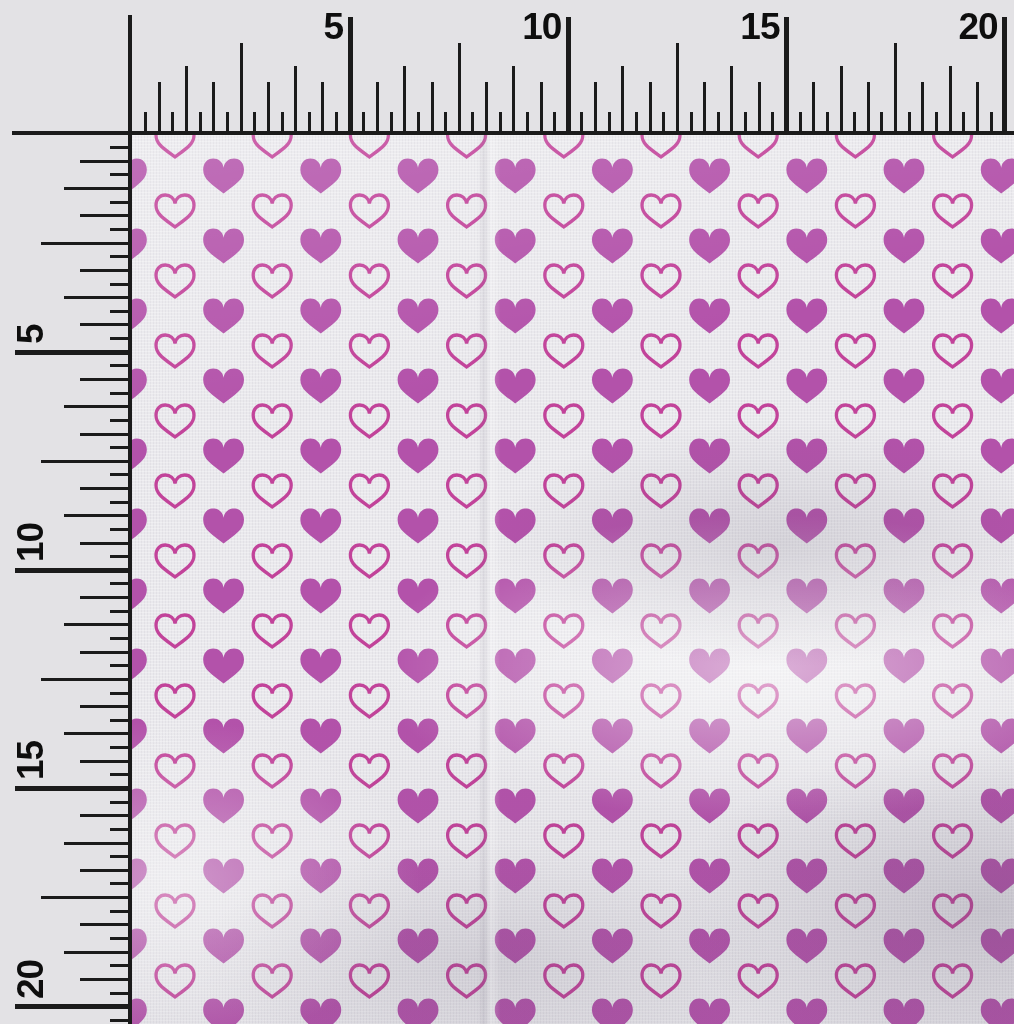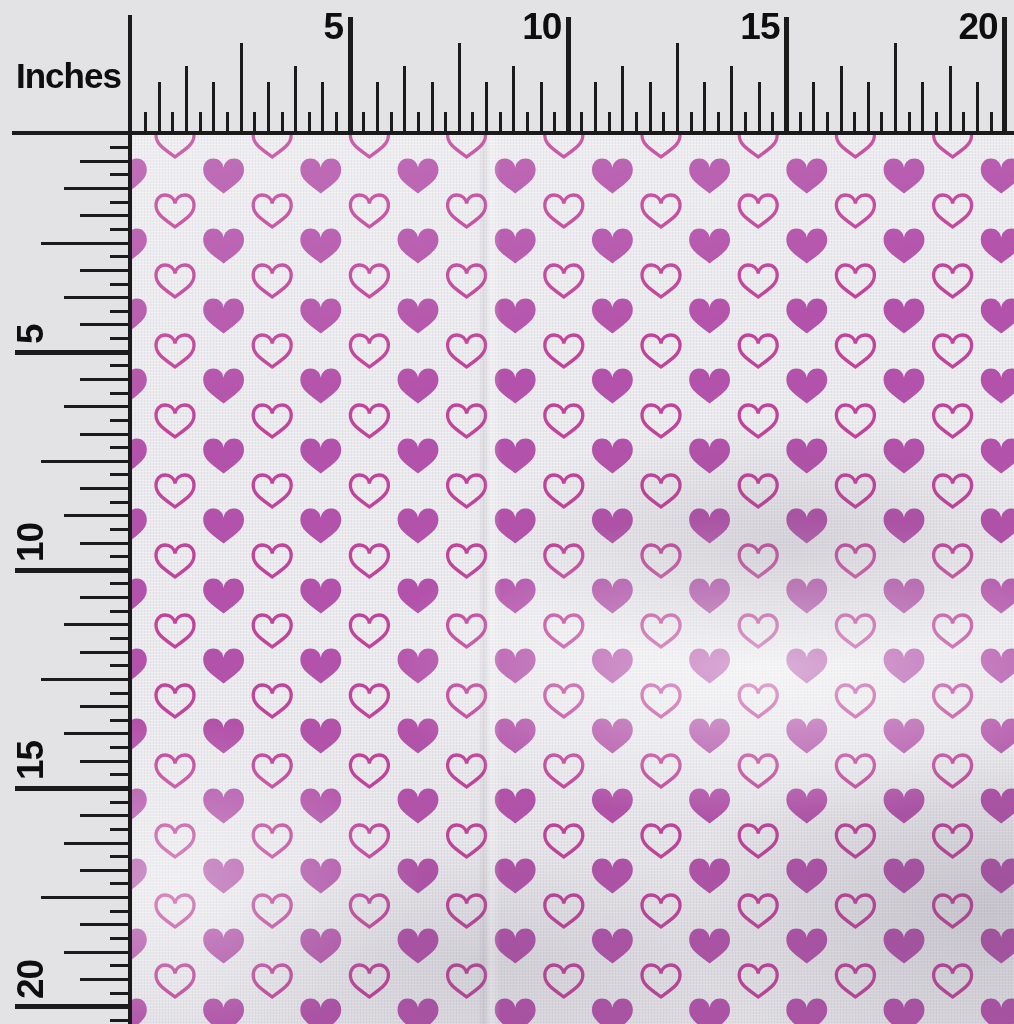--- a/index.html
+++ b/index.html
@@ -189,21 +189,20 @@
       <div class="tick-v" style="top: 789.3px; height: 3px; width: 52px; background: rgb(27, 27, 27);"></div>
       <div class="tick-v" style="top: 802.9px; height: 3px; width: 22px; background: rgb(27, 27, 27);"></div>
       <div class="tick-v" style="top: 816.6px; height: 3px; width: 68px; background: rgb(27, 27, 27);"></div>
       <div class="tick-v" style="top: 830.2px; height: 3px; width: 22px; background: rgb(27, 27, 27);"></div>
       <div class="tick-v" style="top: 843.8px; height: 3px; width: 52px; background: rgb(27, 27, 27);"></div>
       <div class="tick-v" style="top: 857.5px; height: 3px; width: 22px; background: rgb(27, 27, 27);"></div>
       <div class="tick-v" style="top: 870.1px; height: 5px; width: 117px; background: rgb(27, 27, 27);"></div>
       <div class="tick-v" style="top: 884.7px; height: 3px; width: 22px; background: rgb(27, 27, 27);"></div>
     </div>
 
-  <div id="corner-label" style="color: rgb(14, 14, 14);">Inches</div>
 
   <div id="baseline-h" style="background: rgb(27, 27, 27);"></div>
   <div id="baseline-v" style="background: rgb(27, 27, 27);"></div>
 
   <div id="fabric">
     <svg id="hearts-svg" viewBox="132 134 882 890" xmlns="http://www.w3.org/2000/svg">
         <path d="M60,28 C58,12 45,3 31,3 C14,3 3,16 3,33 C3,59 27,73 60,97 C93,73 117,59 117,33 C117,16 106,3 89,3 C75,3 62,12 60,28 Z" transform="translate(155.0,124.0) scale(0.3333,0.3400)" fill="none" stroke="#c2439a" stroke-width="9.9"></path>
         <path d="M60,28 C58,12 45,3 31,3 C14,3 3,16 3,33 C3,59 27,73 60,97 C93,73 117,59 117,33 C117,16 106,3 89,3 C75,3 62,12 60,28 Z" transform="translate(155.0,194.0) scale(0.3333,0.3400)" fill="none" stroke="#c2439a" stroke-width="9.9"></path>
         <path d="M60,28 C58,12 45,3 31,3 C14,3 3,16 3,33 C3,59 27,73 60,97 C93,73 117,59 117,33 C117,16 106,3 89,3 C75,3 62,12 60,28 Z" transform="translate(155.0,264.0) scale(0.3333,0.3400)" fill="none" stroke="#c2439a" stroke-width="9.9"></path>
         <path d="M60,28 C58,12 45,3 31,3 C14,3 3,16 3,33 C3,59 27,73 60,97 C93,73 117,59 117,33 C117,16 106,3 89,3 C75,3 62,12 60,28 Z" transform="translate(155.0,334.0) scale(0.3333,0.3400)" fill="none" stroke="#c2439a" stroke-width="9.9"></path>

